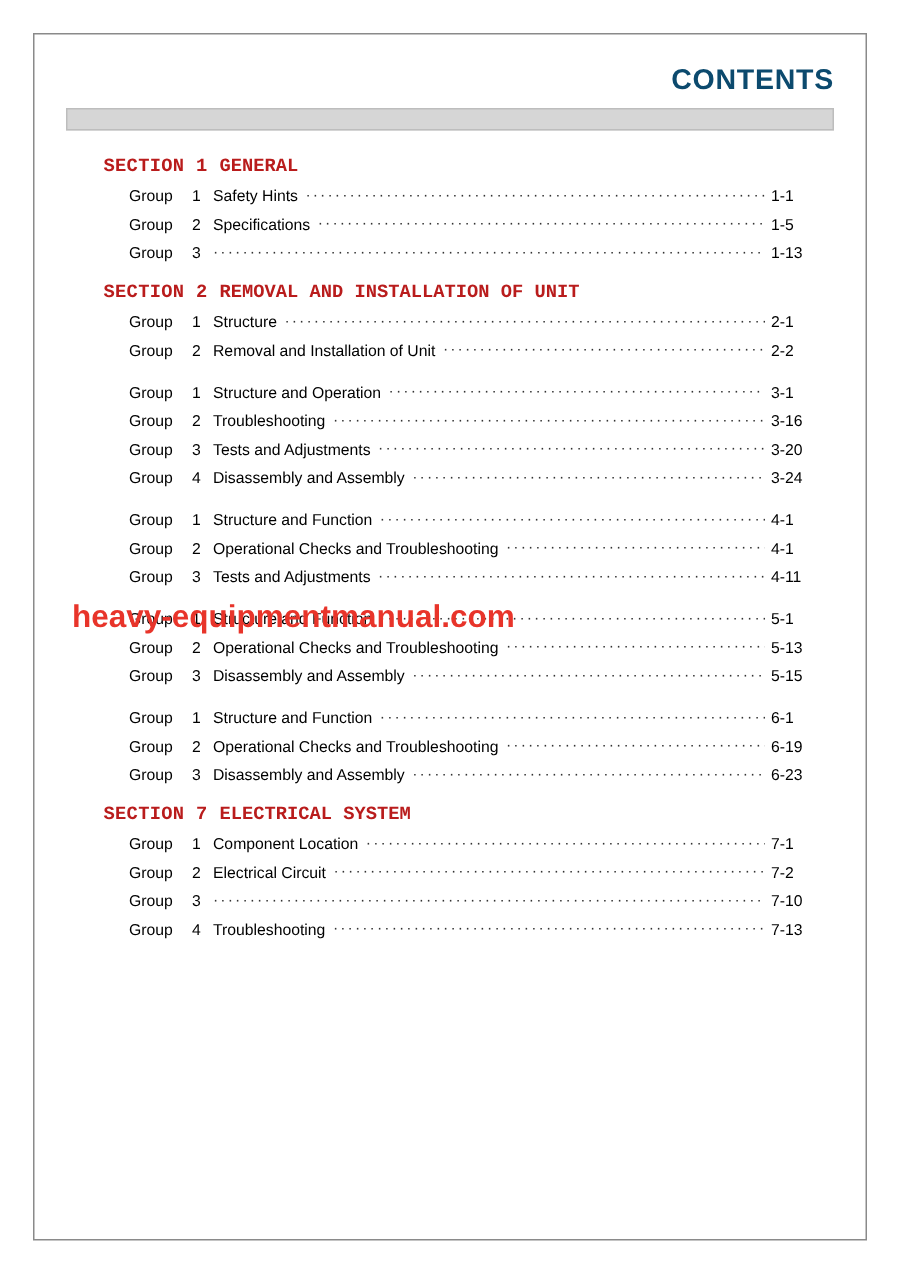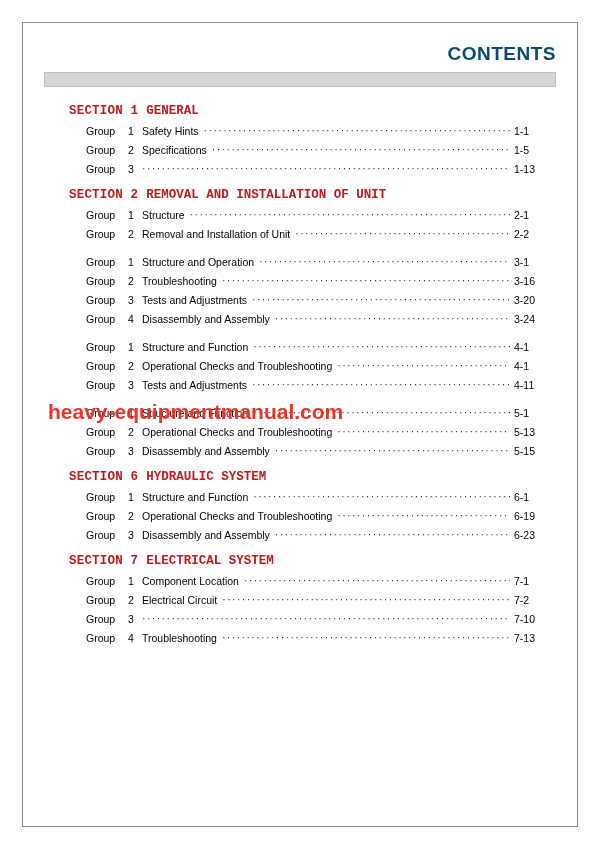--- a/index.html
+++ b/index.html
@@ -245,21 +245,20 @@
         </div>
         <div class="group-row">
           <span class="group-word">Group</span>
           <span class="group-num">3</span>
           <span class="group-name">Disassembly and Assembly</span>
           <span class="dots">························································································································</span>
           <span class="page-num">5-15</span>
         </div>
       </div>
       <div class="section">
-        <div class="section-title"><span class="sec-label">SECTION 6</span><span class="sec-name">HYDRAULIC SYSTEM</span></div>
         <div class="group-row">
           <span class="group-word">Group</span>
           <span class="group-num">1</span>
           <span class="group-name">Structure and Function</span>
           <span class="dots">························································································································</span>
           <span class="page-num">6-1</span>
         </div>
         <div class="group-row">
           <span class="group-word">Group</span>
           <span class="group-num">2</span>

